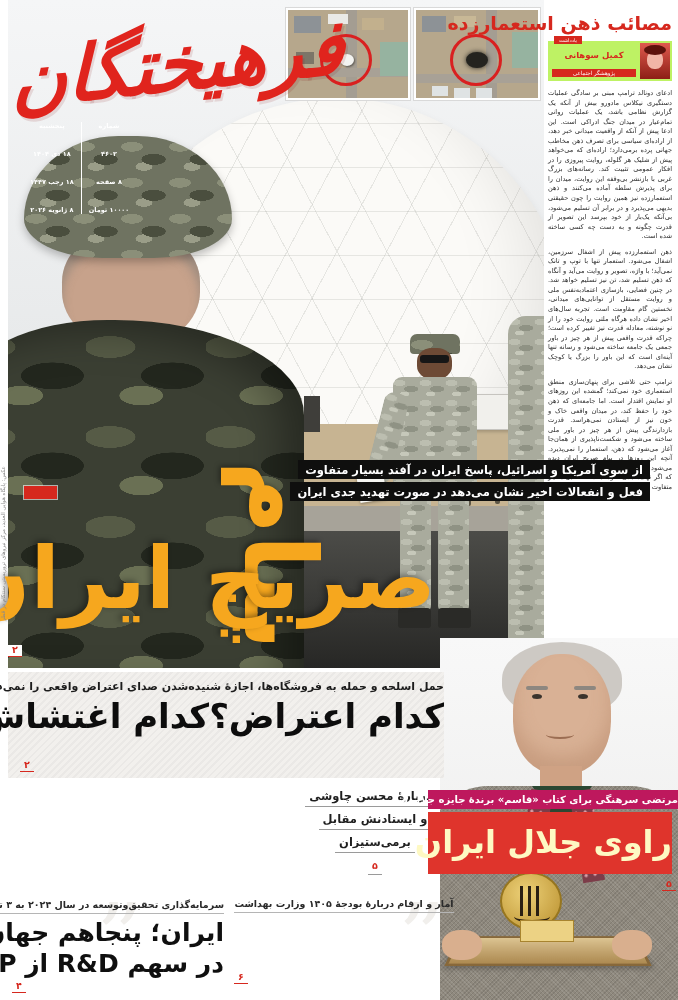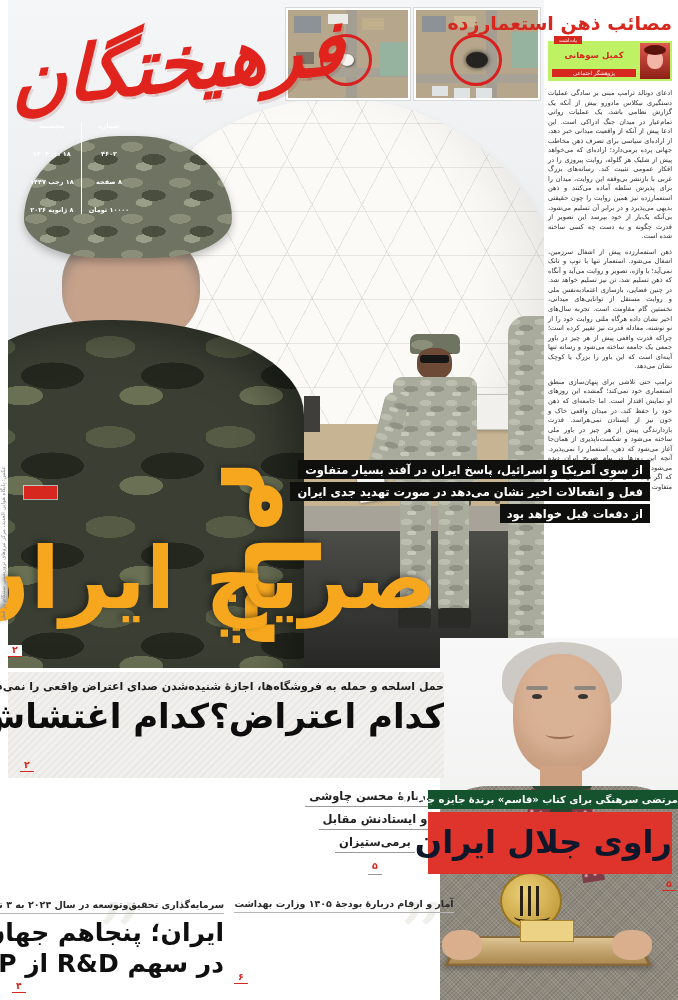--- a/index.html
+++ b/index.html
@@ -149,23 +149,23 @@
   .medal::after { content:""; position:absolute; left:12px; top:36px; width:36px; height:10px;
     border-bottom:3px solid #2a2013; border-radius:0 0 50% 50%; }
   .tray { position:absolute; left:12px; top:290px; width:192px; height:44px;
     background:linear-gradient(#dcc492,#ad8a51); border:3px solid #87683a;
     transform:perspective(220px) rotateX(48deg); box-shadow:0 4px 6px rgba(0,0,0,.25); }
   .plaque { position:absolute; left:80px; top:282px; width:54px; height:22px; background:#ecd284;
     border:1px solid #a8842f; z-index:3; }
   .hand { position:absolute; width:40px; height:30px; background:#d9af8e; border-radius:45%; z-index:4; }
 
   .jalal-kicker { position:absolute; left:428px; top:790px; width:250px; height:19px; z-index:8;
-    background:#14532d; color:#fff; font-size:10px; font-weight:bold; text-align:center; line-height:19px; white-space:nowrap;padding-left:7px; }
+    background:#be185d; color:#fff; font-size:10px; font-weight:bold; text-align:center; line-height:19px; white-space:nowrap;padding-left:7px; }
   .jalal-band { position:absolute; left:428px; top:812px; width:244px; height:62px; z-index:8;
-    background:#df342c; color:#0f172a; font-size:32px; font-weight:bold; text-align:center; line-height:60px; white-space:nowrap; }
+    background:#df342c; color:#fef9c3; font-size:32px; font-weight:bold; text-align:center; line-height:60px; white-space:nowrap; }
   .ref-jalal { position:absolute; left:662px; top:879px; z-index:9; }
 
   
   .chavoshi { position:absolute; left:8px; top:780px; width:302px; height:104px; z-index:4; overflow:hidden;
     background:linear-gradient(100deg,#2f9a4d,#37a558); }
   .shrine { position:absolute; left:0; top:0; width:96px; height:104px; background:linear-gradient(#2b8b46,#24793c); }
   .shrine::before { content:""; position:absolute; left:16px; top:14px; width:62px; height:62px; border-radius:50%;
     background:radial-gradient(circle at 45% 35%, #63b57e, #3f9a5c); }
   .shrine::after { content:""; position:absolute; left:6px; top:8px; width:6px; height:80px; background:#3f9a5c; }
   .singer-body { position:absolute; left:26px; top:40px; width:46px; height:64px; border-radius:14px 14px 0 0; background:#1f2022; }
@@ -271,21 +271,20 @@
       <span>پنجشنبه</span>
       <span>۱۸ دی ۱۴۰۴</span>
       <span>۱۸ رجب ۱۴۴۷</span>
       <span>۸ ژانویه ۲۰۲۶</span>
     </div>
   </div>
 
   <div class="subhead">
     <span>از سوی آمریکا و اسرائیل، پاسخ ایران در آفند بسیار متفاوت</span>
     <span>فعل و انفعالات اخیر نشان می‌دهد در صورت تهدید جدی ایران</span>
-    <span>از دفعات قبل خواهد بود</span>
   </div>
   <div class="lead-vert">پیام</div>
   <div class="lead-main">صریح ایران</div>
   <div class="vcap">عکس: پایگاه هوایی العدید، مرکز نیروهای تروریستی سنتکام در قطر</div>
   <div class="redtag"></div>
   <span class="pageref ref-photo">۲</span>
 
   <div class="article">
     <div class="op-head">مصائب ذهن استعمارزده</div>
     <div class="author-card">

